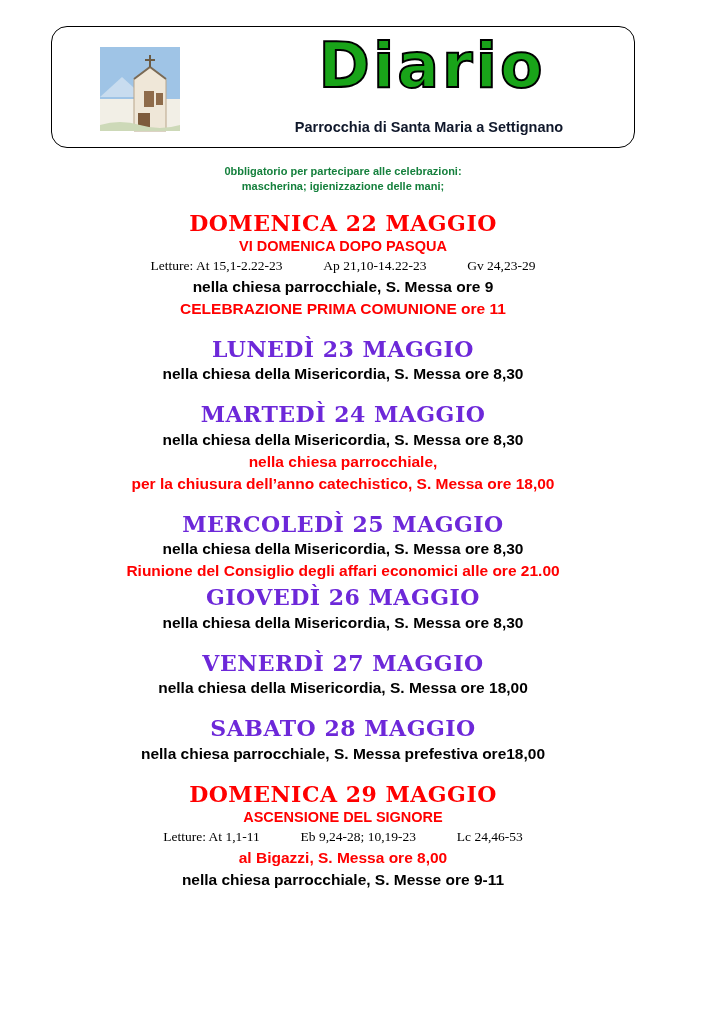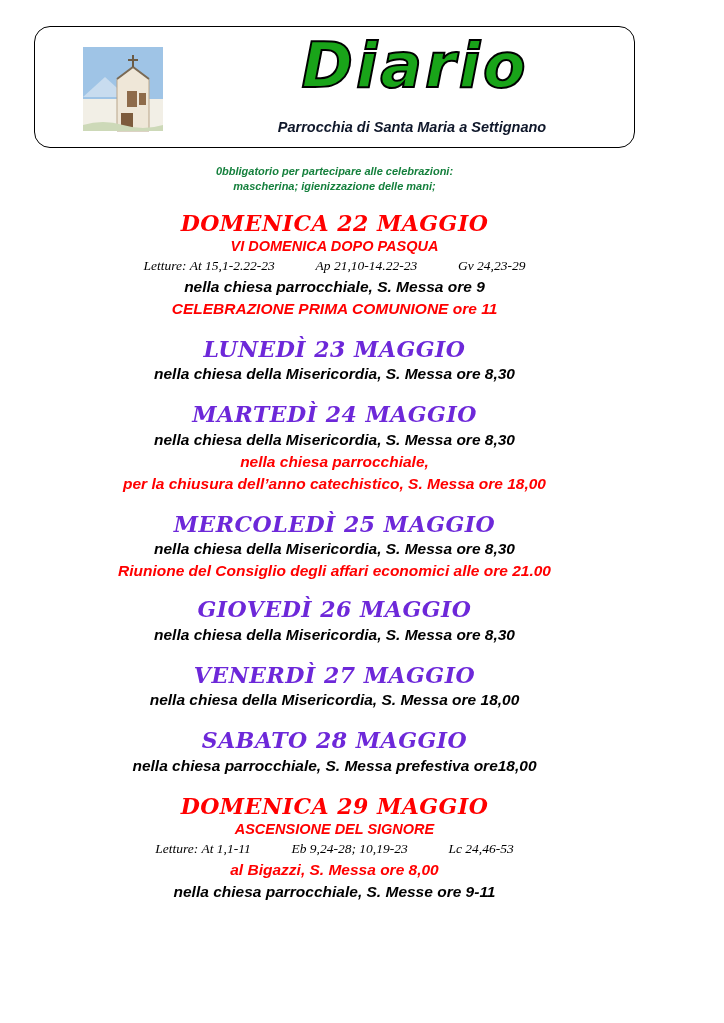--- a/index.html
+++ b/index.html
@@ -13,23 +13,22 @@
     font-family: "Liberation Sans", sans-serif;
     color: #000000;
     position: relative;
     overflow: hidden;
   }
 
   .page {
     width: 669px;
     height: 1023px;
     box-sizing: border-box;
-    padding: 22px 28px 10px 28px;
+    padding: 22px 28px 10px 45px;
     position: relative;
-    font-style: italic;
   }
 
   
   .header-box {
     border: 1.5px solid #000;
     border-radius: 16px;
     height: 122px;
     position: relative;
     margin: 4px 6px 0 6px;
     box-sizing: border-box;
@@ -189,21 +188,21 @@
       <div class="line red">per la chiusura dell’anno catechistico, S. Messa ore 18,00</div>
     </div>
 
     <div class="day-block">
       <div class="day-title black">MERCOLEDÌ 25 MAGGIO</div>
       <div class="line">nella chiesa della Misericordia, S. Messa ore 8,30</div>
       <div class="line red">Riunione del Consiglio degli affari economici alle ore 21.00</div>
     </div>
 
     <div class="day-block">
-      <div class="day-title black" style="margin-top:14px;">GIOVEDÌ 26 MAGGIO</div>
+      <div class="day-title black" style="margin-top:2px;">GIOVEDÌ 26 MAGGIO</div>
       <div class="line">nella chiesa della Misericordia, S. Messa ore 8,30</div>
     </div>
 
     <div class="day-block">
       <div class="day-title black">VENERDÌ 27 MAGGIO</div>
       <div class="line">nella chiesa della Misericordia, S. Messa ore 18,00</div>
     </div>
 
     <div class="day-block">
       <div class="day-title black">SABATO 28 MAGGIO</div>

